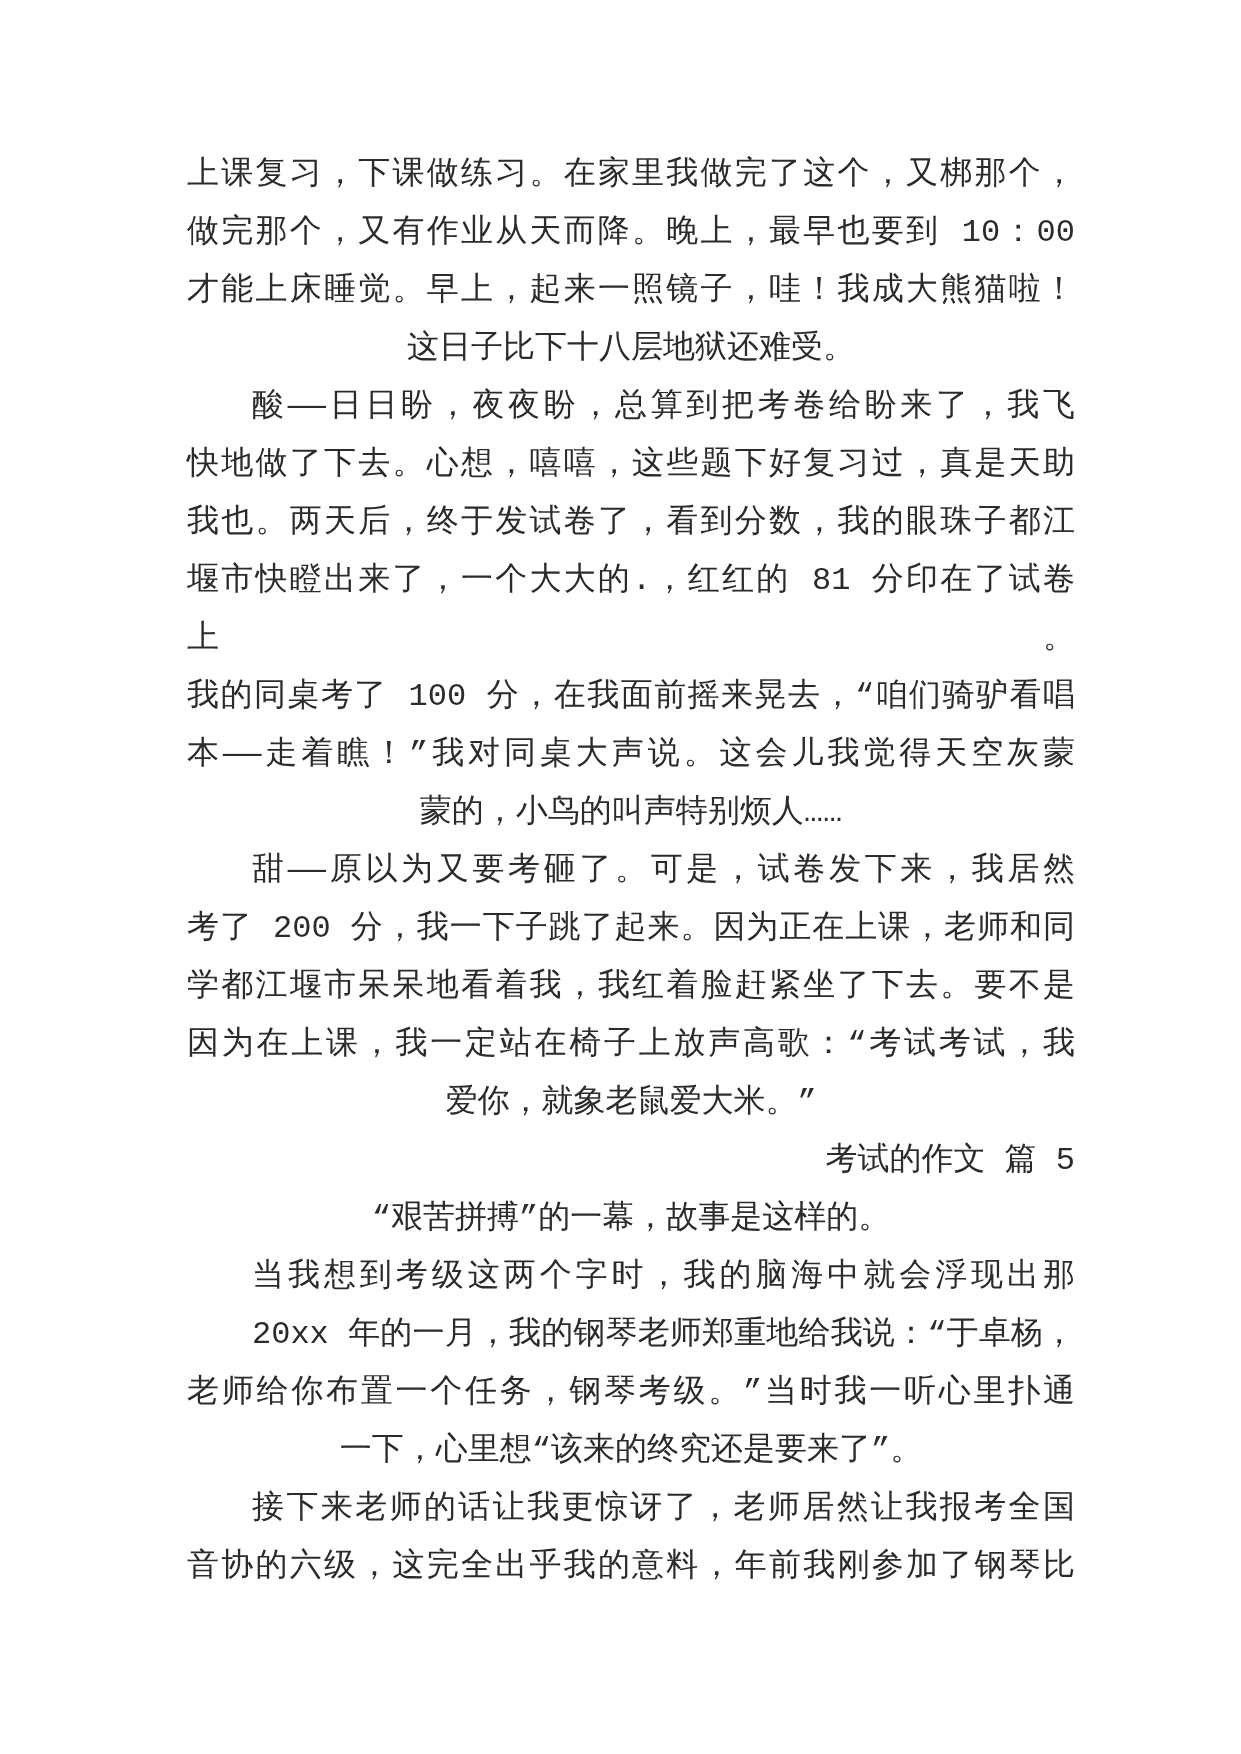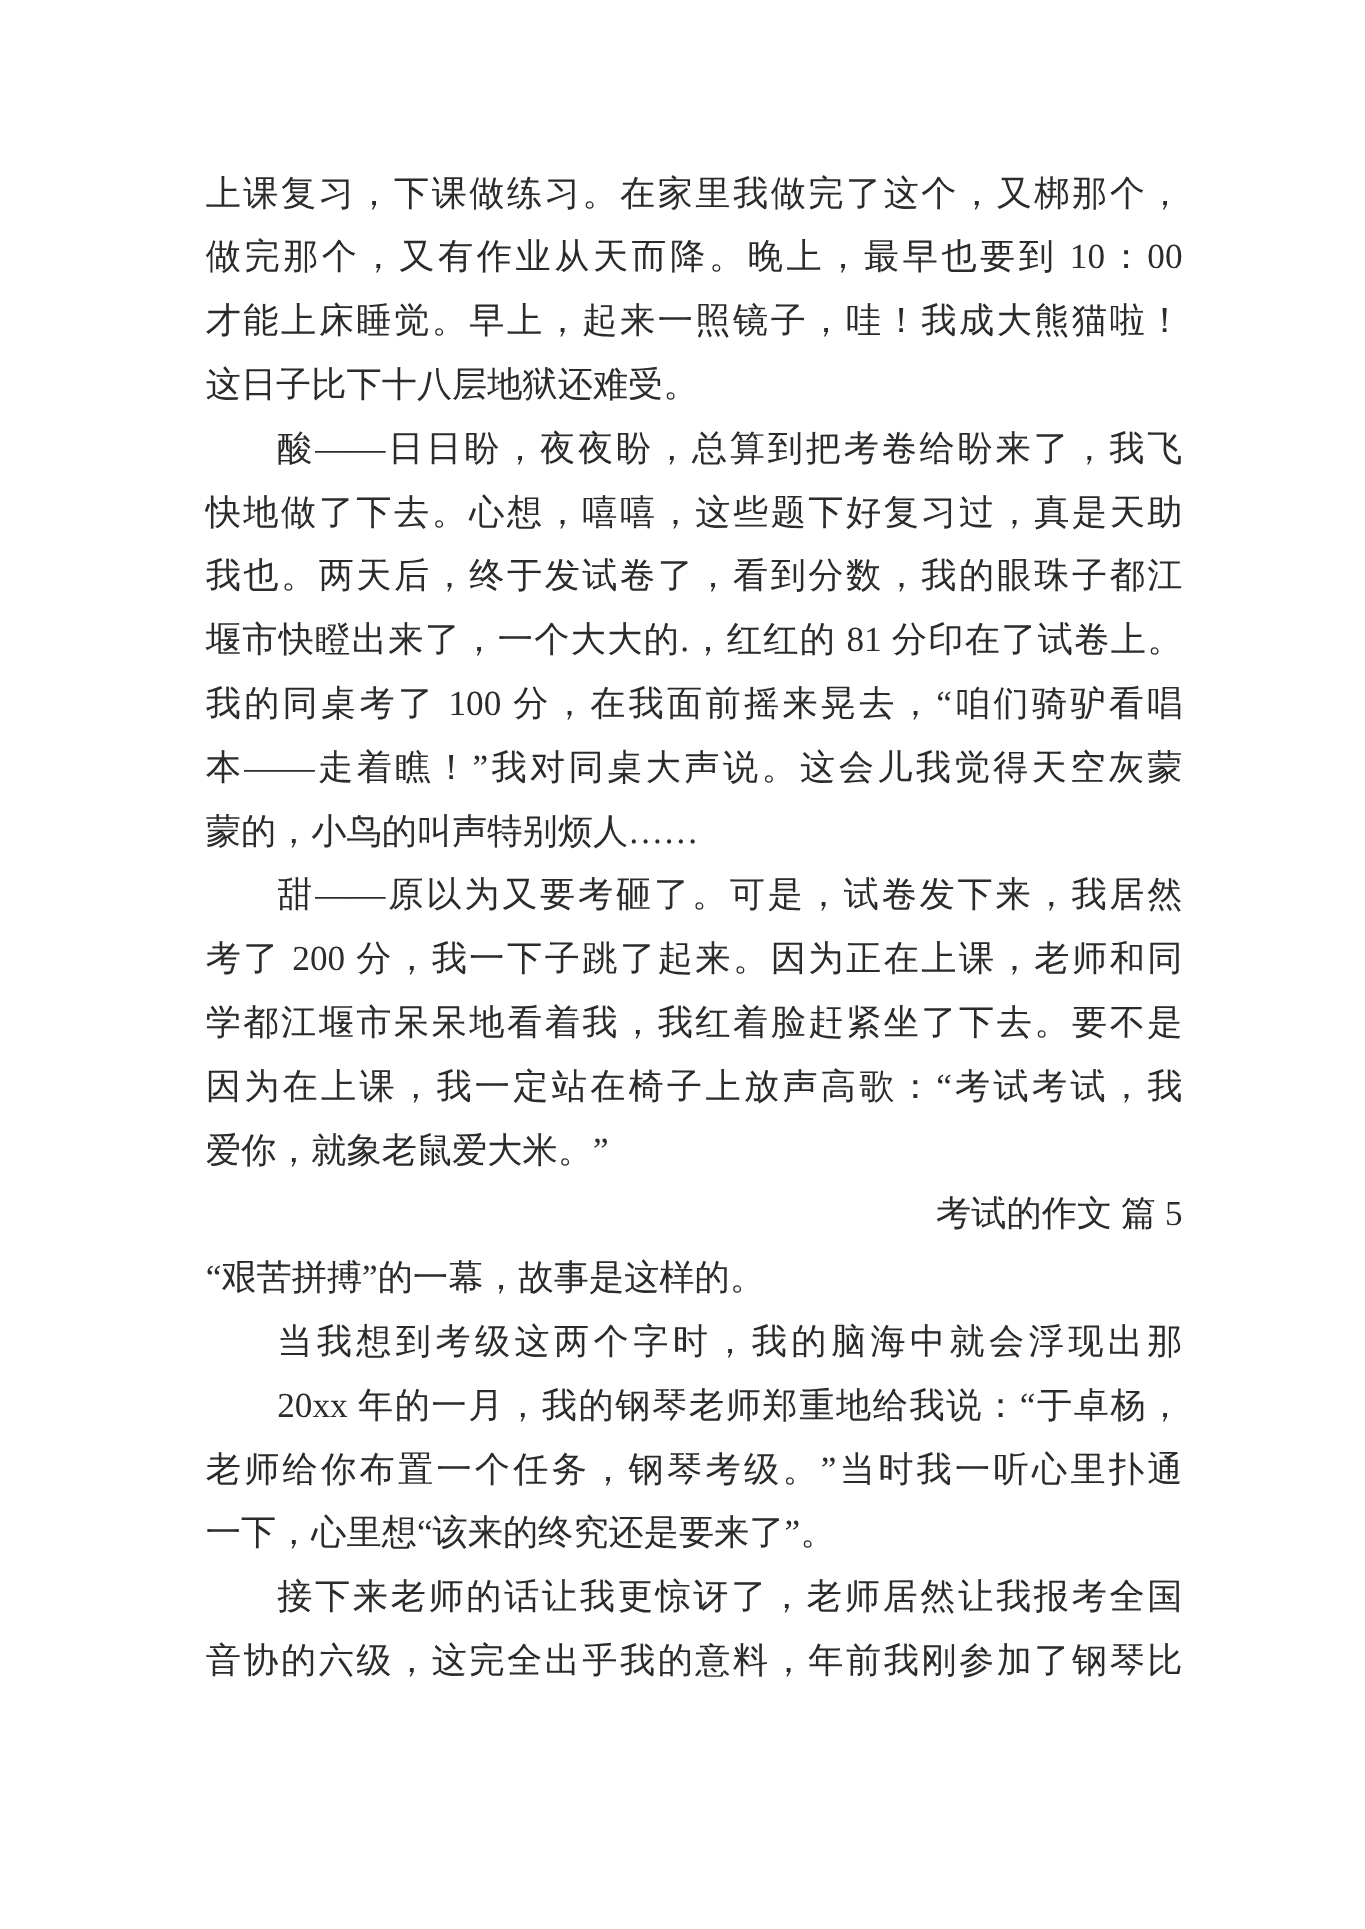--- a/index.html
+++ b/index.html
@@ -23,23 +23,24 @@
     color: #2b2b2b;
     font-size: 32px;
     line-height: 58px;
     letter-spacing: 0;
   }
   .line {
     text-align: justify;
     text-align-last: justify;
     text-justify: inter-character;
     white-space: normal;
+    font-family: Liberation Mono, monospace;
   }
   .line.no-justify {
-    text-align: left;
+    text-align: center;
     text-align-last: auto;
   }
   .line.indent {
     text-indent: 65px;
   }
   .line.heading {
     text-align: right;
     text-align-last: auto;
   }
 </style>

